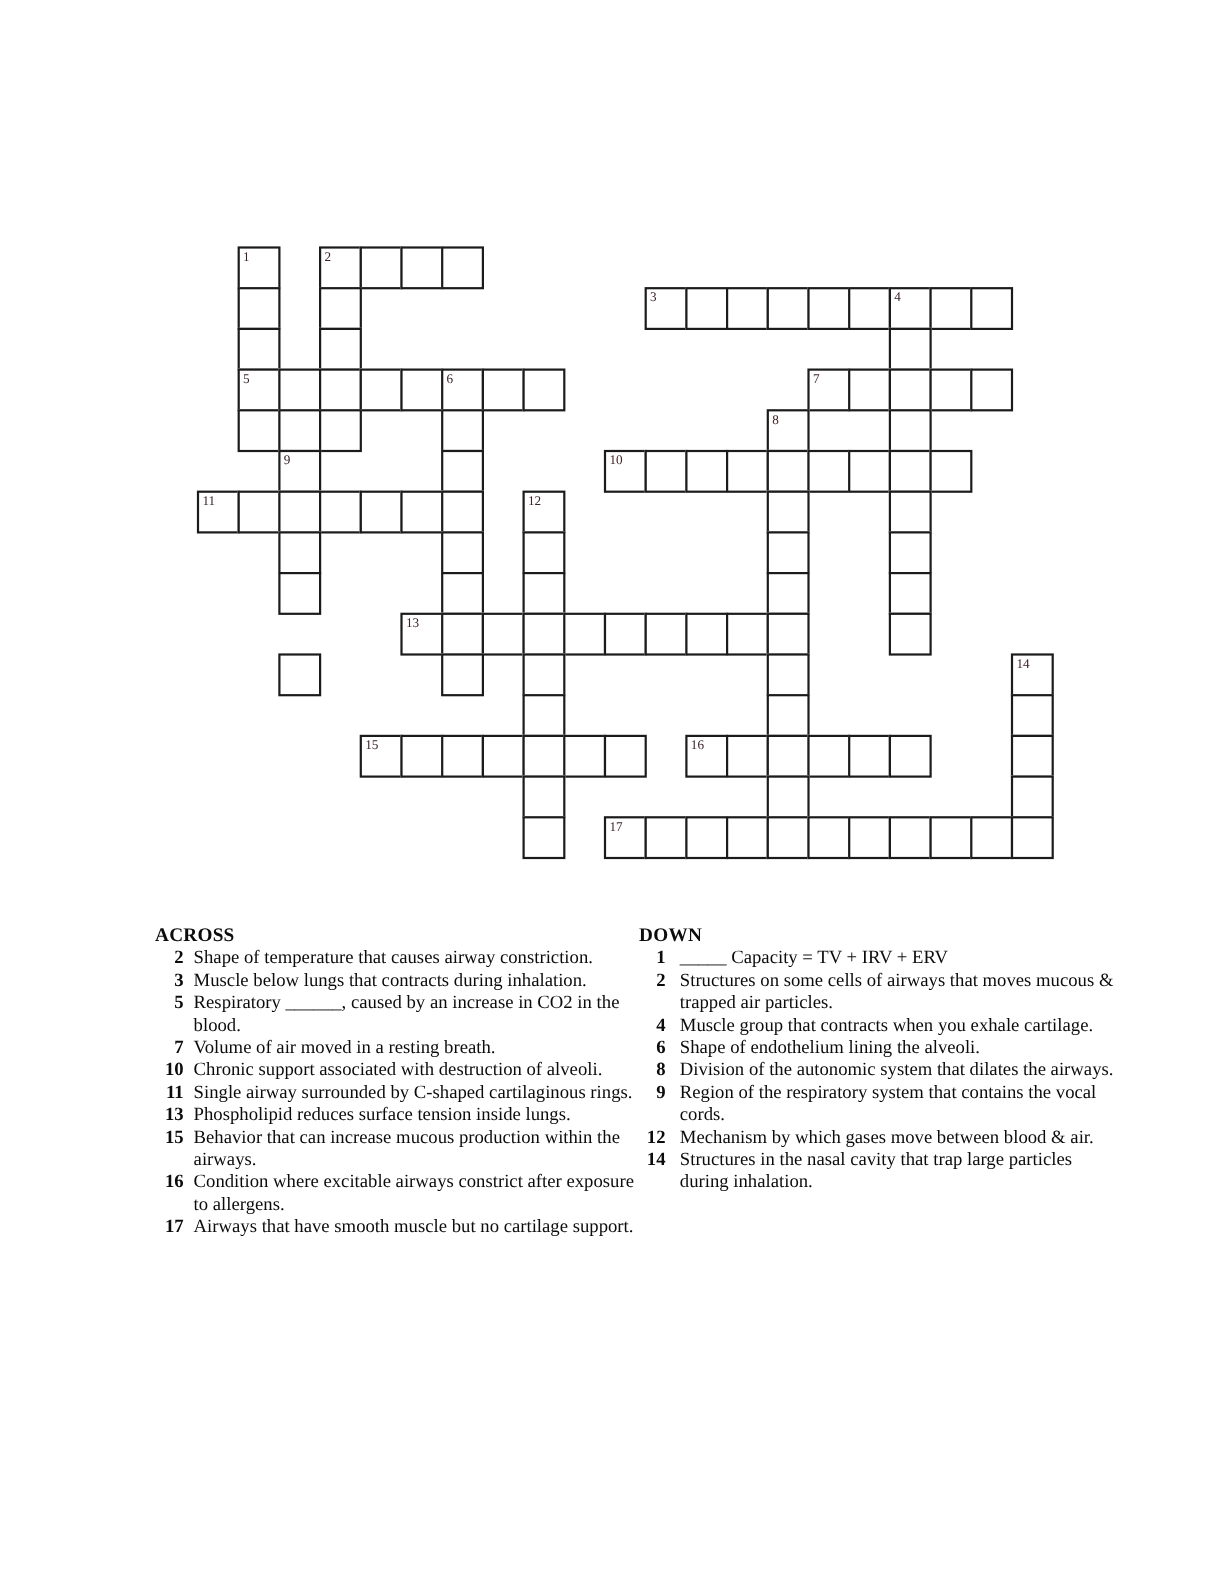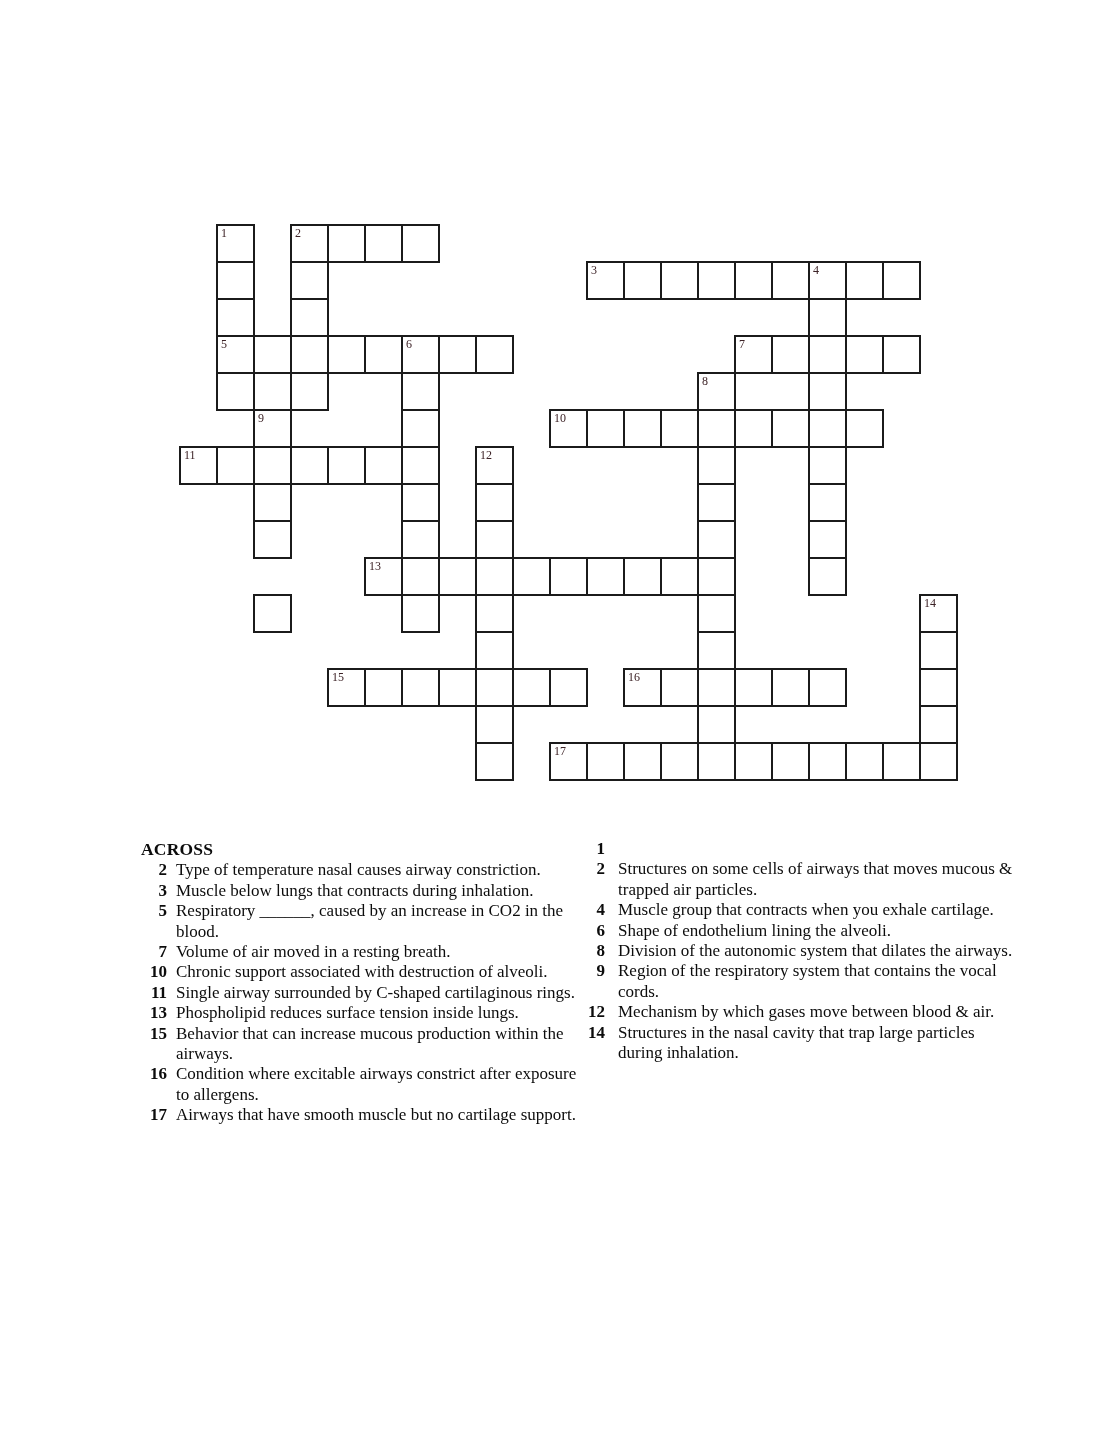--- a/index.html
+++ b/index.html
@@ -200,21 +200,21 @@
       <div class="cell" style="left: 666px; top: 518px;"></div>
       <div class="cell" style="left: 703px; top: 518px;"></div>
       <div class="cell" style="left: 740px; top: 518px;"></div>
     </div>
 
   <div class="clues across">
     <div class="clues-header">ACROSS</div>
     <div class="clue-list">
         <div class="clue">
           <span class="clue-num">2</span>
-          <span class="clue-text">Type of temperature nasal causes airway constriction.</span>
+          <span class="clue-text">Shape of temperature that causes airway constriction.</span>
         </div>
         <div class="clue">
           <span class="clue-num">3</span>
           <span class="clue-text">Muscle below lungs that contracts during inhalation.</span>
         </div>
         <div class="clue">
           <span class="clue-num">5</span>
           <span class="clue-text">Respiratory ______, caused by an increase in CO2 in the blood.</span>
         </div>
         <div class="clue">
@@ -242,23 +242,25 @@
           <span class="clue-text">Condition where excitable airways constrict after exposure to allergens.</span>
         </div>
         <div class="clue">
           <span class="clue-num">17</span>
           <span class="clue-text">Airways that have smooth muscle but no cartilage support.</span>
         </div>
       </div>
   </div>
 
   <div class="clues down">
+    <div class="clues-header">DOWN</div>
     <div class="clue-list">
         <div class="clue">
           <span class="clue-num">1</span>
+          <span class="clue-text">_____ Capacity = TV + IRV + ERV</span>
         </div>
         <div class="clue">
           <span class="clue-num">2</span>
           <span class="clue-text">Structures on some cells of airways that moves mucous &amp; trapped air particles.</span>
         </div>
         <div class="clue">
           <span class="clue-num">4</span>
           <span class="clue-text">Muscle group that contracts when you exhale cartilage.</span>
         </div>
         <div class="clue">

